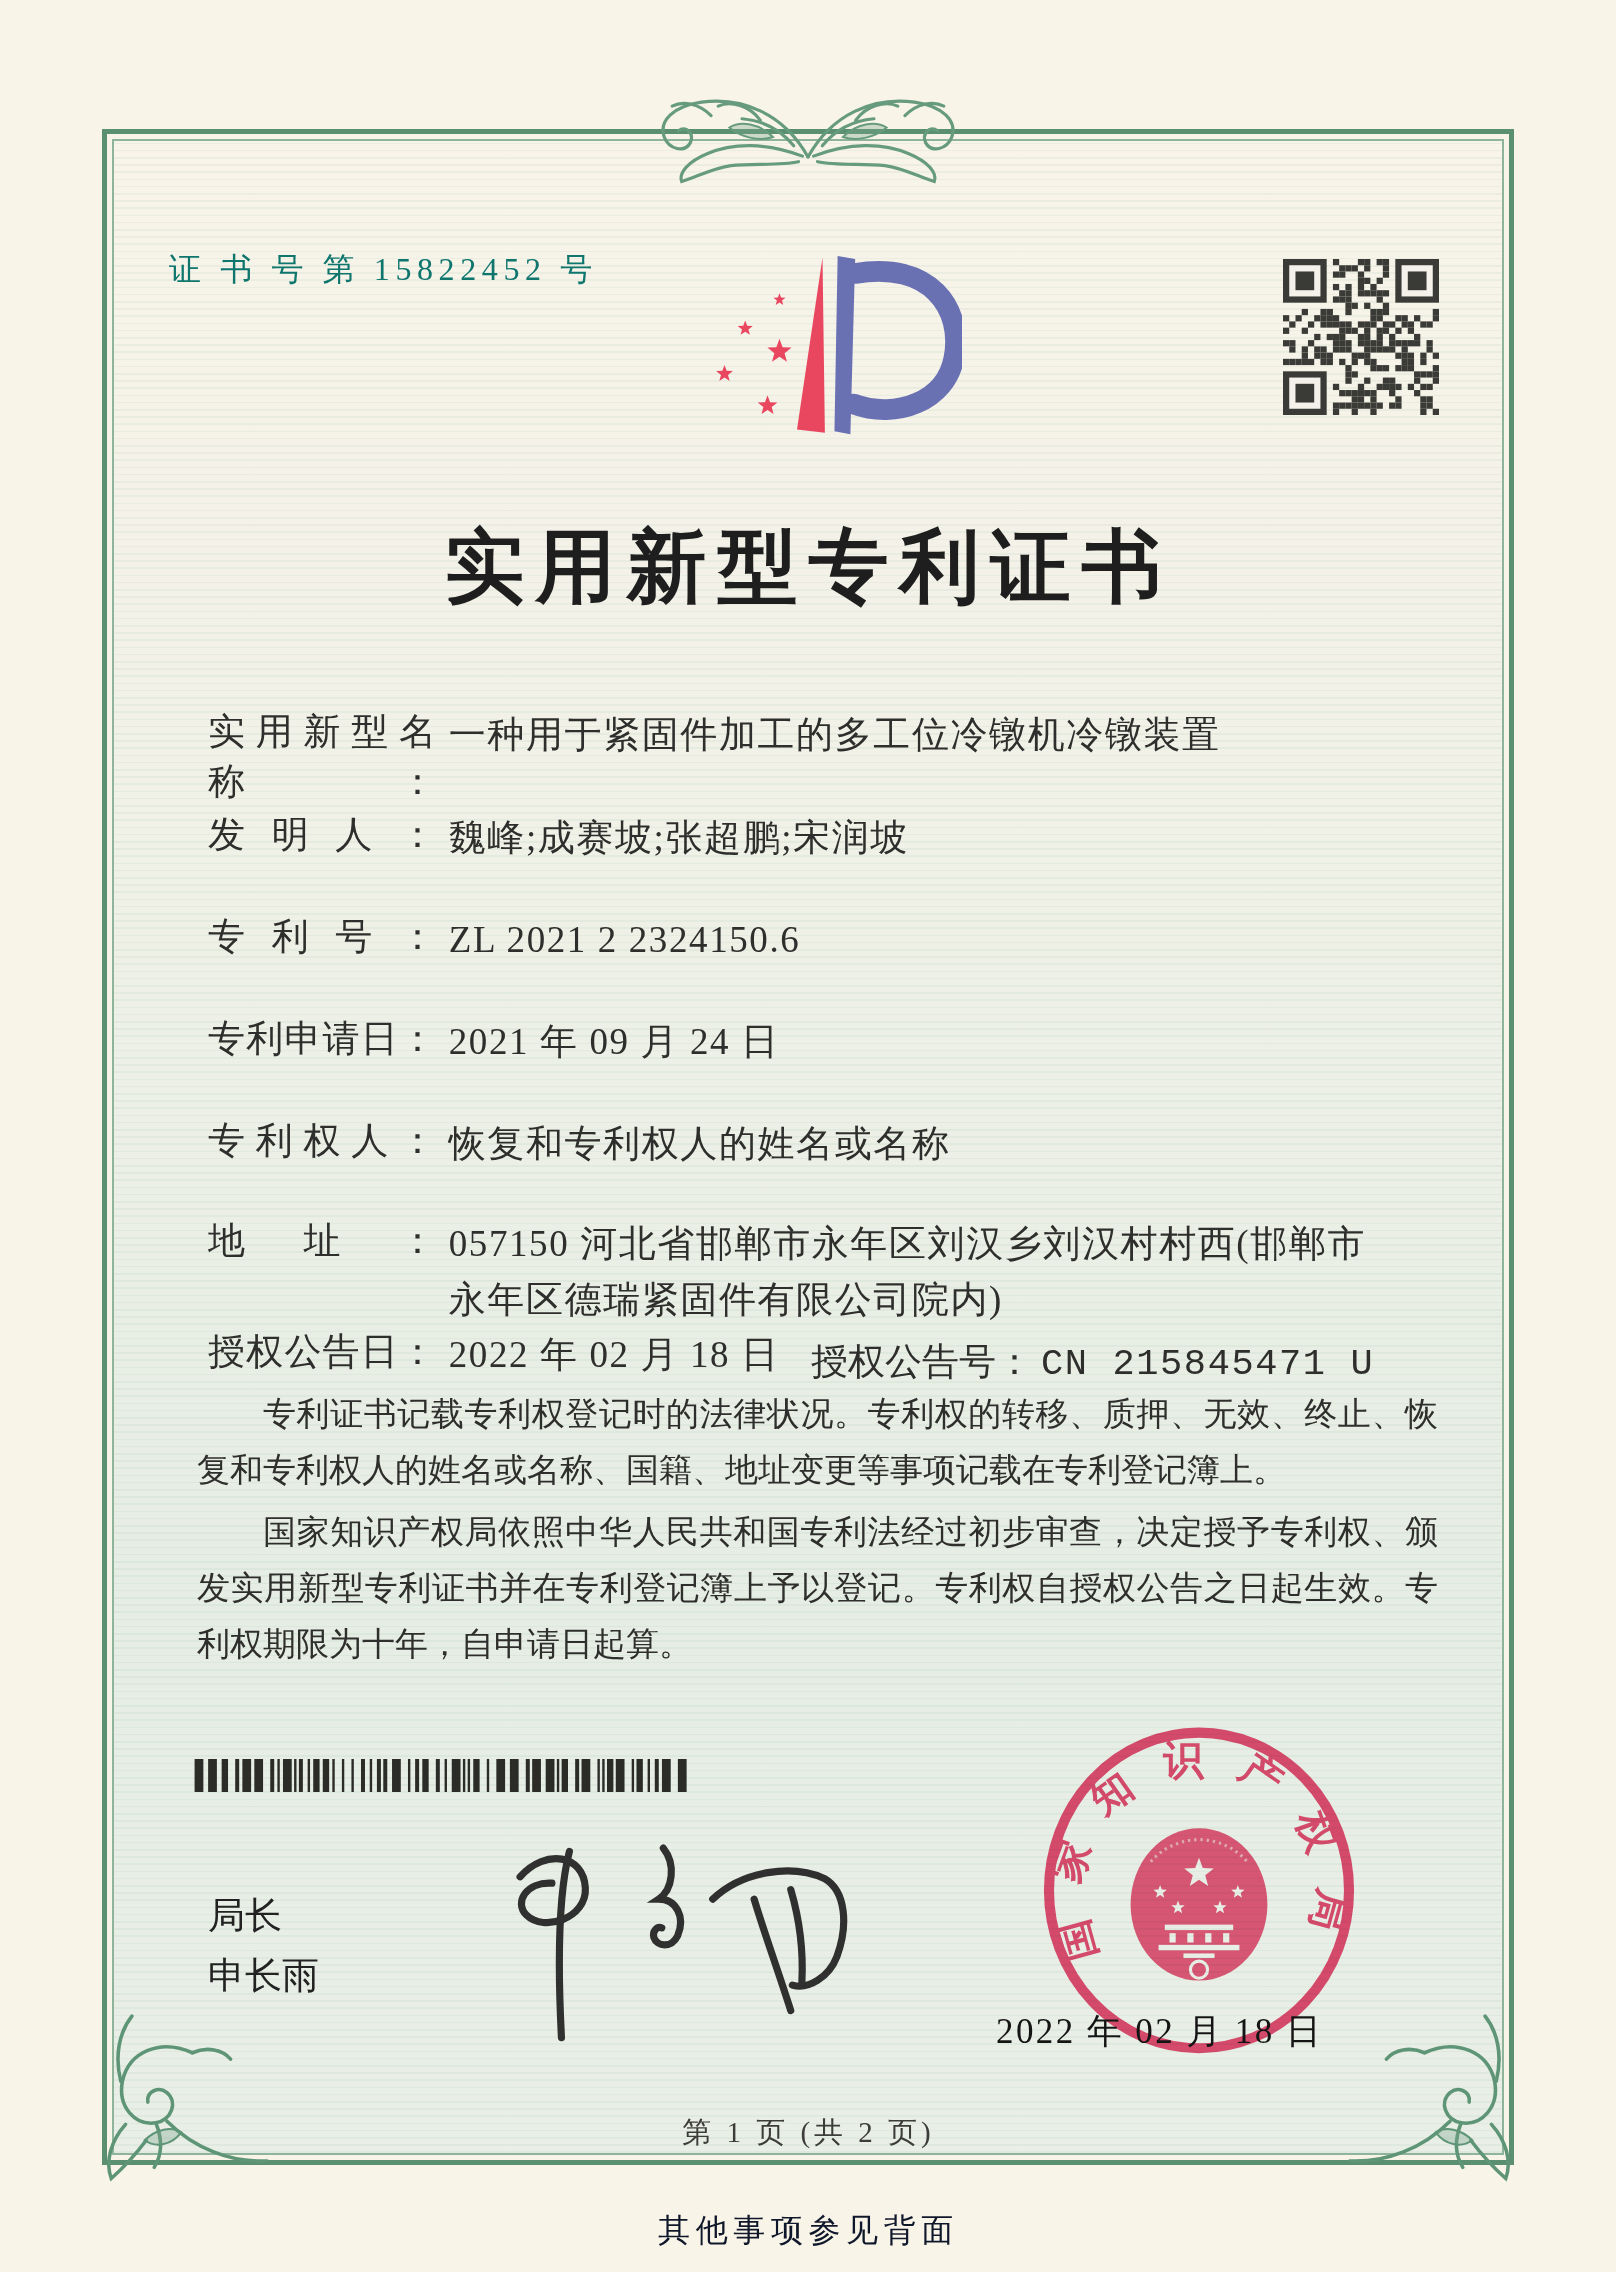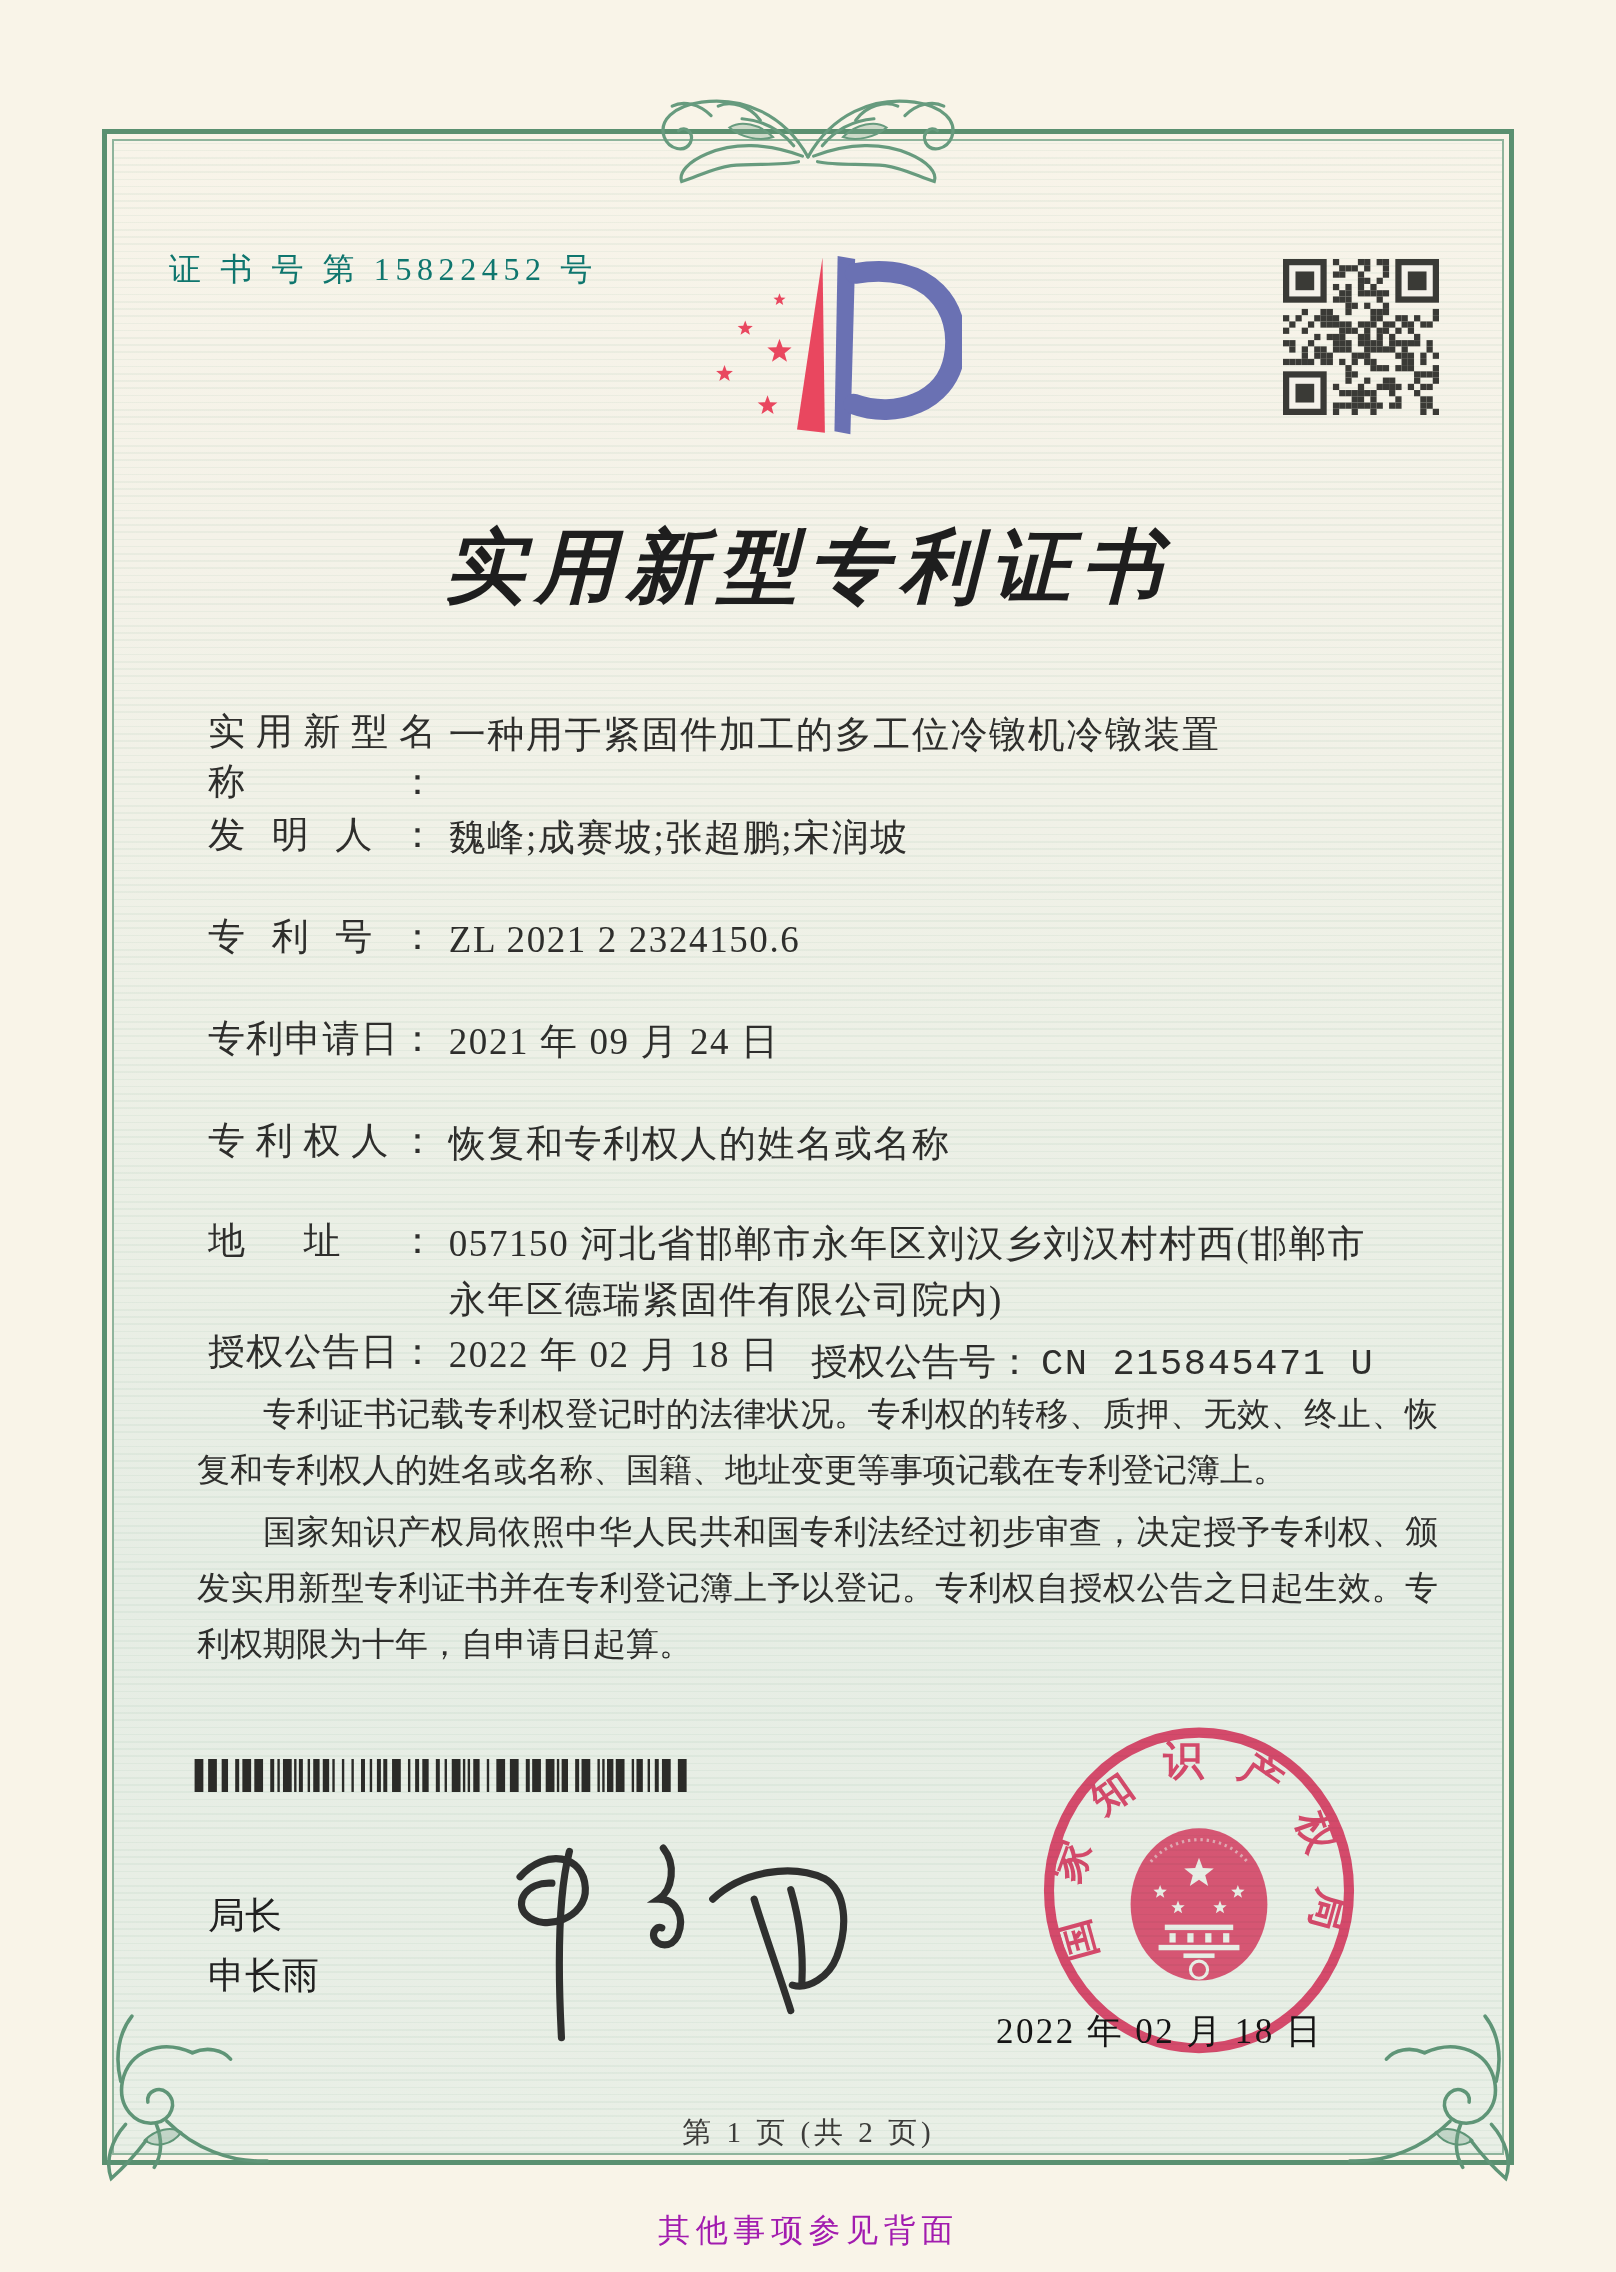--- a/index.html
+++ b/index.html
@@ -10,40 +10,40 @@
   .frame{position:absolute;left:102px;top:129px;width:1402px;height:2026px;border:5.6px solid #5a9070;}
   .frame-inner{position:absolute;inset:4.8px;border:2.4px solid #8fb49c;
      background:linear-gradient(180deg,#f8f4e9 0%,#f4f2e8 20%,#edf0e6 45%,#e6ede4 72%,#e9efe6 100%);}
   .frame-inner::after{content:"";position:absolute;inset:0;pointer-events:none;
      background:repeating-linear-gradient(0deg,rgba(120,170,142,.09) 0 1.6px,rgba(120,170,142,0) 1.6px 7.2px);}
   
   .cert-no{left:169px;top:248px;font-size:32px;letter-spacing:5.6px;color:#0f766e;}
   .logo{left:683px;top:232px;width:279px;height:239px;}
   .qr{left:1283px;top:259px;width:156px;height:156px;}
   .title{left:0;right:0;top:514px;text-align:center;font-size:80px;font-weight:bold;
-         letter-spacing:11px;color:#1e1e1e;font-style:italic;}
+         letter-spacing:11px;color:#1e1e1e;}
   
   .frow{position:absolute;left:208px;width:1257px;font-size:37px;color:#2e2e2c;}
   .flabel{display:inline-block;width:228px;text-align:justify;text-align-last:justify;vertical-align:top;}
   .fvalue{display:inline-block;margin-left:12.7px;max-width:923px;vertical-align:top;
           line-height:1.5;letter-spacing:1.6px;}
   .gpair2{position:absolute;left:603px;top:10px;white-space:nowrap;font-family:Liberation Mono, monospace;}
   .gpair2 .fvalue{margin-left:8px;}
   
   .paras{left:197px;top:1386px;width:1241px;font-size:33px;line-height:1.71;
          text-align:justify;color:#2e2e2c;}
   .paras p{text-indent:2em;margin:0 0 4.8px 0;}
   
   .barcode{left:193px;top:1759px;width:500px;height:33px;}
   .signer{left:208px;font-size:37px;font-family:Liberation Serif, serif;color:#222;}
   .sig{left:450px;top:1821px;}
   .seal{left:1028px;top:1709px;mix-blend-mode:multiply;opacity:.94;z-index:2;}
   .seal-date{left:996px;top:2008px;font-size:35px;color:#141414;letter-spacing:2.4px;z-index:4;}
   .page-info{left:0;right:0;top:2113px;text-align:center;font-size:29px;color:#3c3c3a;letter-spacing:4px;}
-  .back-note{left:0;right:0;top:2209px;text-align:center;font-size:32px;color:#a21caf;letter-spacing:5.6px;}
+  .back-note{left:0;right:0;top:2209px;text-align:center;font-size:32px;color:#0f172a;letter-spacing:5.6px;}
   .orn{z-index:1;}
 </style>
 </head>
 <body>
 
 <div class="page">
 
   <div class="frame">
     <div class="frame-inner"></div>
   </div>

